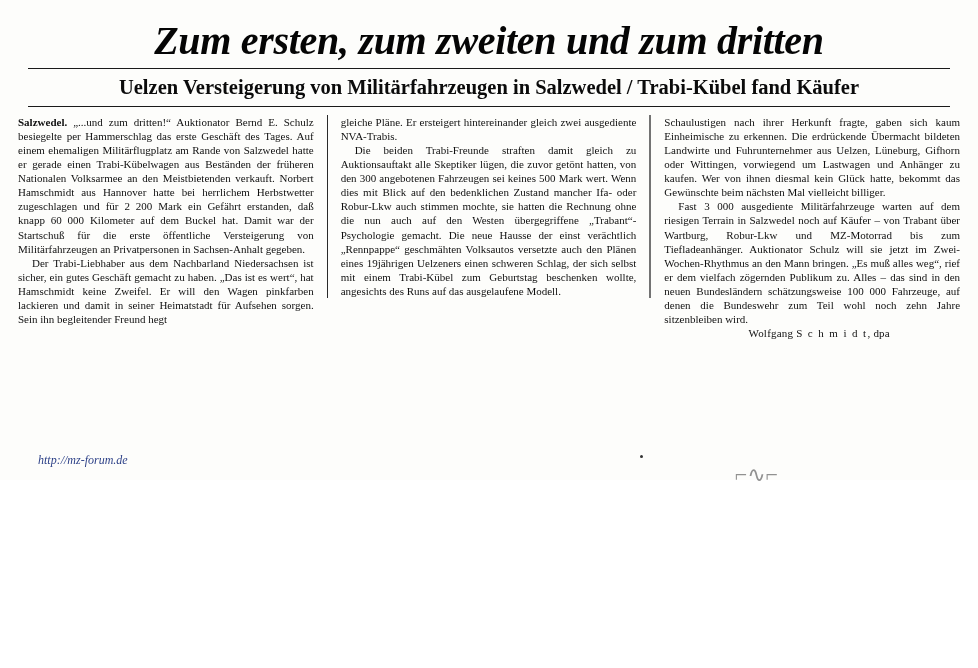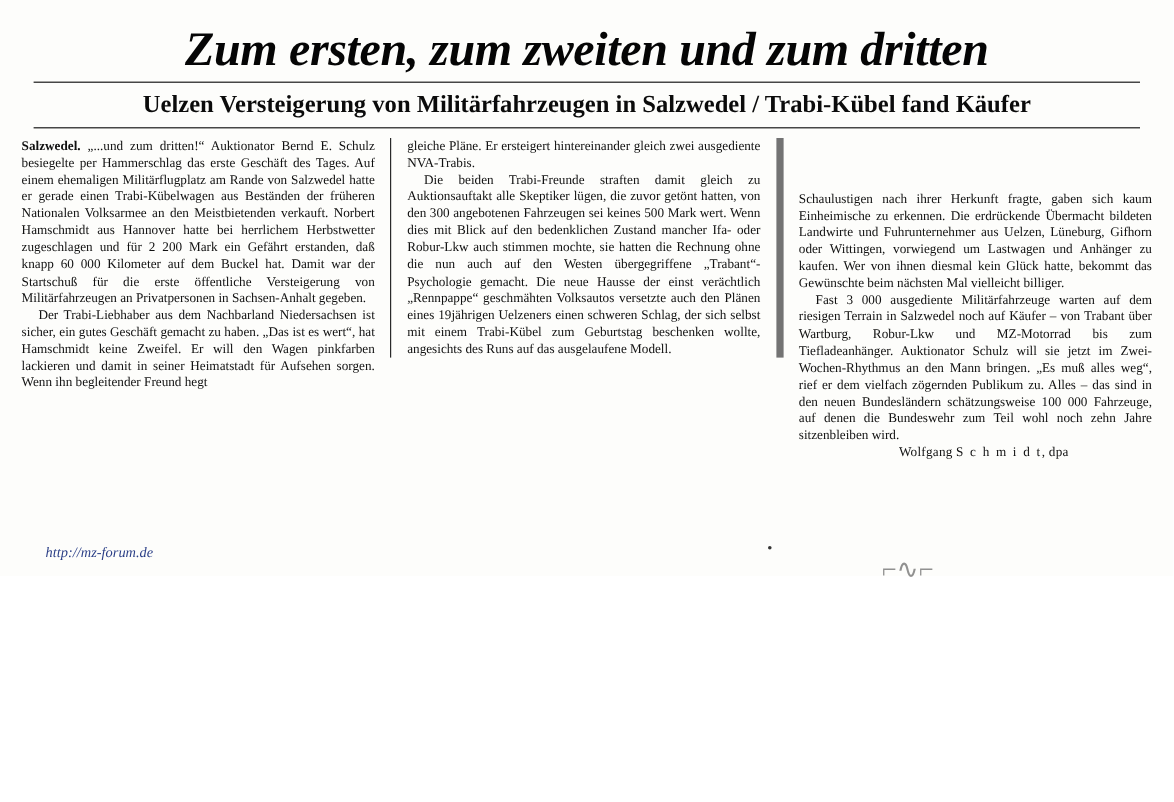--- a/index.html
+++ b/index.html
@@ -61,22 +61,22 @@
     flex: 1 1 0;
     box-sizing: border-box;
     font-size: 11px;
     line-height: 1.285;
     text-align: justify;
     text-justify: inter-word;
     hyphens: manual;
     color: #101010;
   }
   .col.c1 { padding-right: 13px; }
-  .col.c2 { padding: 0 13px; border-left: 1px solid #2a2a2a; border-right: 6px solid #737373; }
-  .col.c3 { padding-left: 13px; margin-top: 44px; }
+  .col.c2 { padding: 0 13px; border-left: 1px solid #2a2a2a; border-right: 2px solid #737373; }
+  .col.c3 { padding-left: 13px; }
   .col p {
     margin: 0 0 0 0;
     text-indent: 14px;
   }
   .col p.first { text-indent: 0; }
   .dateline {
     font-weight: bold;
   }
   .signature {
     text-align: center;
@@ -124,21 +124,21 @@
   <hr class="rule-top">
 
   <h2 class="subhead">Uelzen Versteigerung von Militärfahrzeugen in Salzwedel / Trabi-Kübel fand Käufer</h2>
 
   <hr class="rule-mid">
 
   <div class="columns">
 
     <div class="col c1">
       <p class="first"><span class="dateline">Salzwedel.</span> <span>„...und zum dritten!“ Auktionator Bernd E. Schulz besiegelte per Hammerschlag das erste Geschäft des Tages. Auf einem ehemaligen Militärflugplatz am Rande von Salzwedel hatte er gerade einen Trabi-Kübelwagen aus Beständen der früheren Nationalen Volksarmee an den Meistbietenden verkauft. Norbert Hamschmidt aus Hannover hatte bei herrlichem Herbstwetter zugeschlagen und für 2 200 Mark ein Gefährt erstanden, daß knapp 60 000 Kilometer auf dem Buckel hat. Damit war der Startschuß für die erste öffentliche Versteigerung von Militärfahrzeugen an Privatpersonen in Sachsen-Anhalt gegeben.</span></p>
-      <p>Der Trabi-Liebhaber aus dem Nachbarland Niedersachsen ist sicher, ein gutes Geschäft gemacht zu haben. „Das ist es wert“, hat Hamschmidt keine Zweifel. Er will den Wagen pinkfarben lackieren und damit in seiner Heimatstadt für Aufsehen sorgen. Wenn ihn begleitender Freund hegt</p>
+      <p>Der Trabi-Liebhaber aus dem Nachbarland Niedersachsen ist sicher, ein gutes Geschäft gemacht zu haben. „Das ist es wert“, hat Hamschmidt keine Zweifel. Er will den Wagen pinkfarben lackieren und damit in seiner Heimatstadt für Aufsehen sorgen. Sein ihn begleitender Freund hegt</p>
     </div>
 
     <div class="col c2">
       <p class="first">gleiche Pläne. Er ersteigert hintereinander gleich zwei ausgediente NVA-Trabis.</p>
       <p>Die beiden Trabi-Freunde straften damit gleich zu Auktionsauftakt alle Skeptiker lügen, die zuvor getönt hatten, von den 300 angebotenen Fahrzeugen sei keines 500 Mark wert. Wenn dies mit Blick auf den bedenklichen Zustand mancher Ifa- oder Robur-Lkw auch stimmen mochte, sie hatten die Rechnung ohne die nun auch auf den Westen übergegriffene „Trabant“-Psychologie gemacht. Die neue Hausse der einst verächtlich „Rennpappe“ geschmähten Volksautos versetzte auch den Plänen eines 19jährigen Uelzeners einen schweren Schlag, der sich selbst mit einem Trabi-Kübel zum Geburtstag beschenken wollte, angesichts des Runs auf das ausgelaufene Modell.</p>
     </div>
 
     <div class="col c3">
       <p class="first">Schaulustigen nach ihrer Herkunft fragte, gaben sich kaum Einheimische zu erkennen. Die erdrückende Übermacht bildeten Landwirte und Fuhrunternehmer aus Uelzen, Lüneburg, Gifhorn oder Wittingen, vorwiegend um Lastwagen und Anhänger zu kaufen. Wer von ihnen diesmal kein Glück hatte, bekommt das Gewünschte beim nächsten Mal vielleicht billiger.</p>
       <p>Fast 3 000 ausgediente Militärfahrzeuge warten auf dem riesigen Terrain in Salzwedel noch auf Käufer – von Trabant über Wartburg, Robur-Lkw und MZ-Motorrad bis zum Tiefladeanhänger. Auktionator Schulz will sie jetzt im Zwei-Wochen-Rhythmus an den Mann bringen. „Es muß alles weg“, rief er dem vielfach zögernden Publikum zu. Alles – das sind in den neuen Bundesländern schätzungsweise 100 000 Fahrzeuge, auf denen die Bundeswehr zum Teil wohl noch zehn Jahre sitzenbleiben wird.</p>

